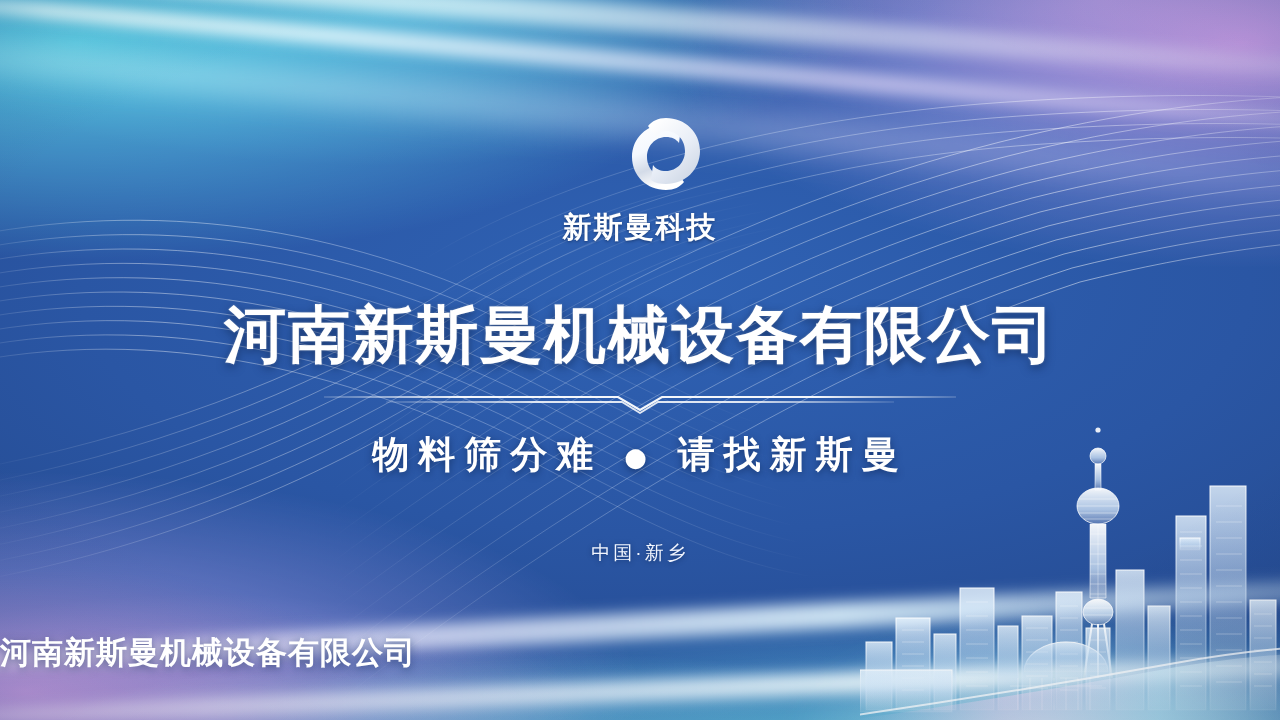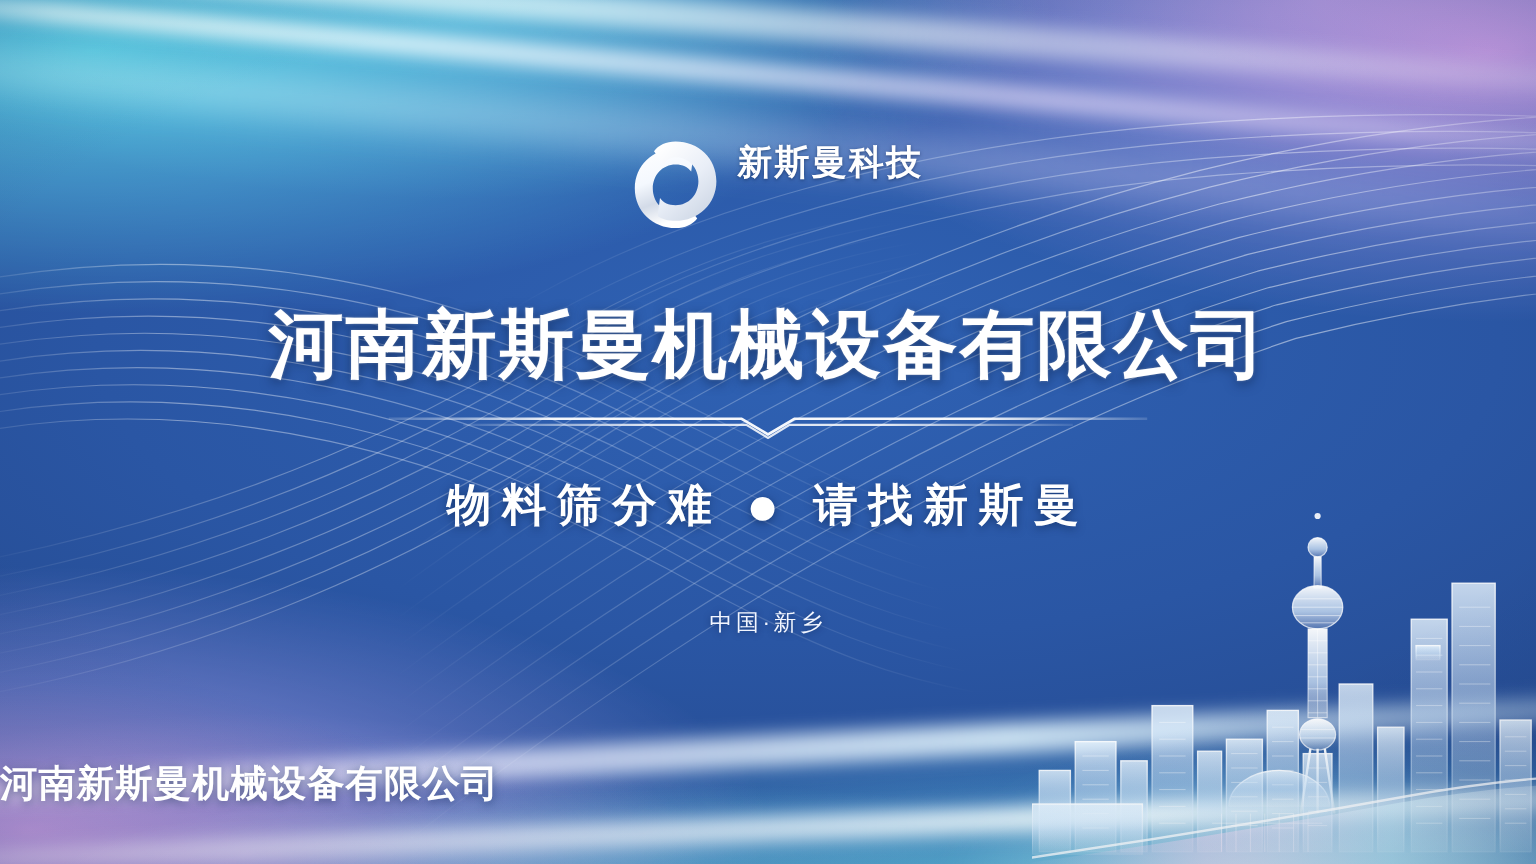--- a/index.html
+++ b/index.html
@@ -85,21 +85,21 @@
   
   .content {
     position: absolute;
     inset: 0;
     display: flex;
     flex-direction: column;
     align-items: center;
     text-align: center;
   }
 
-  .logo-block { margin-top: 108px; display: flex; flex-direction: row; align-items: flex-start; }
+  .logo-block { margin-top: 108px; display: flex; flex-direction: column; align-items: flex-end; }
   .logo-mark { width: 104px; height: 92px; }
   .logo-mark svg { width: 100%; height: 100%; display: block; }
   .logo-wordmark {
     margin-top: 8px;
     font-size: 29px;
     font-weight: bold;
     letter-spacing: 2px;
     color: #ffffff;
     text-shadow: 0 1px 3px rgba(10,30,70,0.55);
     font-family: "DejaVu Sans", "Liberation Sans", sans-serif;
@@ -118,21 +118,21 @@
 
   .divider {
     position: relative;
     margin-top: 26px;
     width: 636px;
     height: 22px;
   }
   .divider svg { width: 100%; height: 100%; display: block; }
 
   .tagline {
-    margin-top: 30px;
+    margin-top: 16px;
     font-size: 37px;
     font-weight: bold;
     letter-spacing: 9px;
     color: #ffffff;
     text-shadow: 0 2px 7px rgba(8,26,64,0.5);
     font-family: "DejaVu Sans", "Liberation Sans", sans-serif;
   }
   .tagline .dot-sep { font-size: 26px; vertical-align: middle; }
 
   .location {

